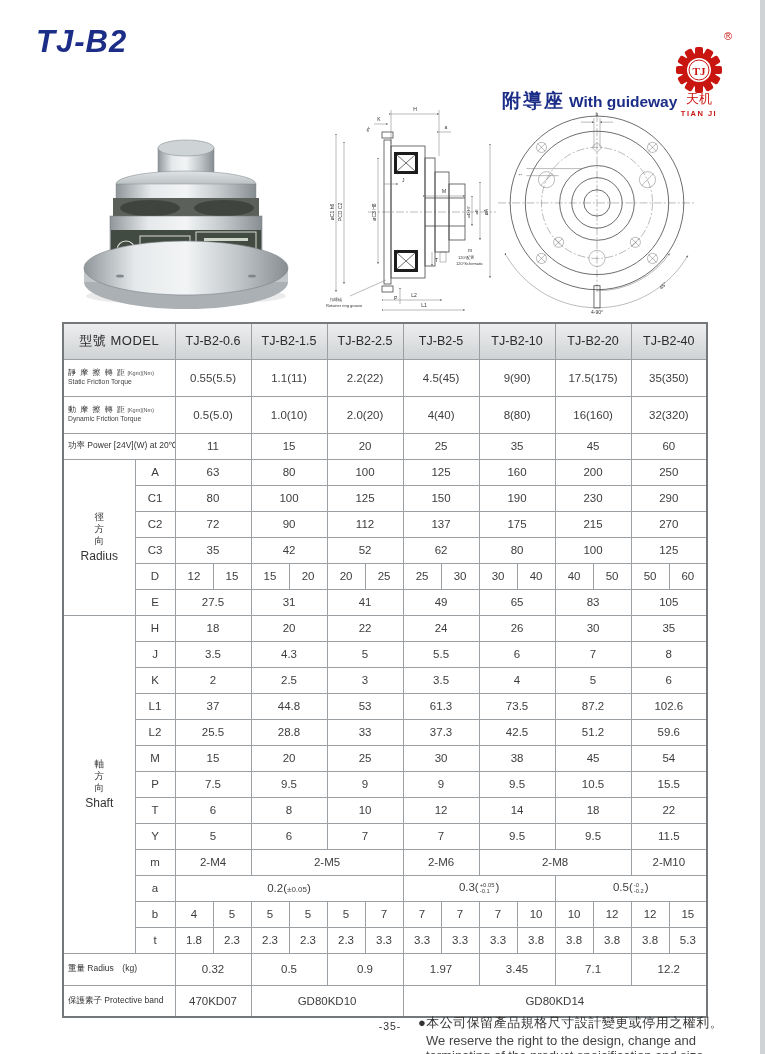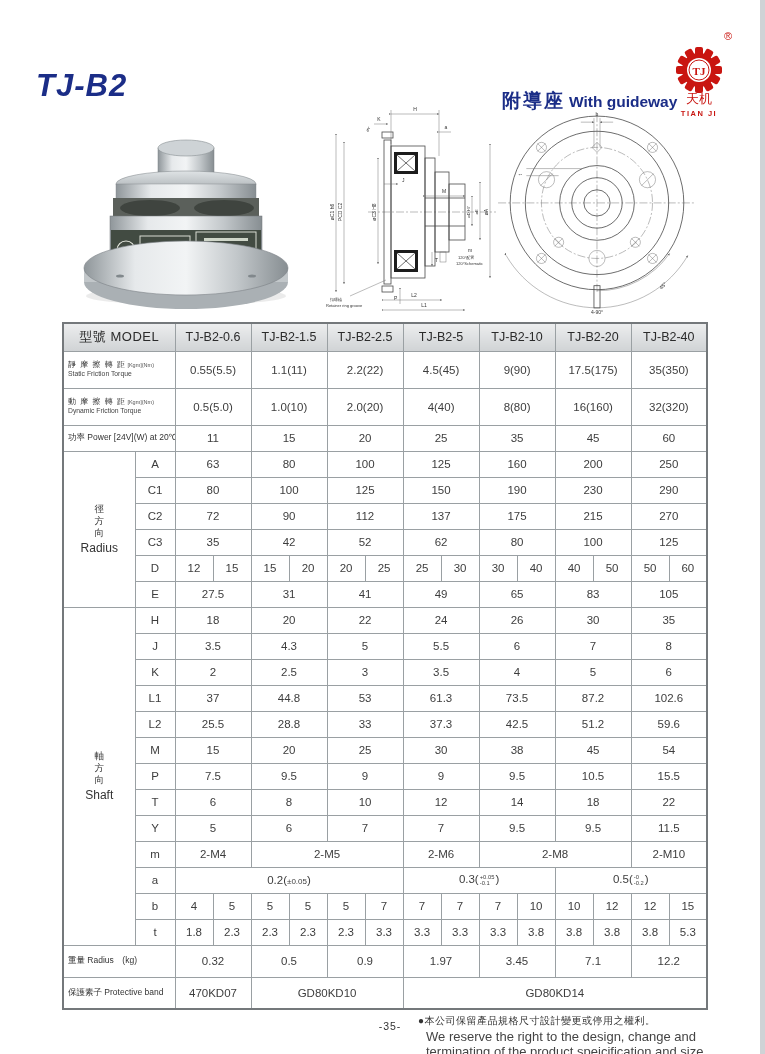--- a/index.html
+++ b/index.html
@@ -2,21 +2,21 @@
 <html><head>
 <meta charset="utf-8">
 <style>
   html,body{margin:0;padding:0;background:#fff;}
   .page{position:relative;width:765px;height:1054px;background:#fff;overflow:hidden;
         font-family:"Liberation Sans",sans-serif;}
   .edge{position:absolute;right:0;top:0;width:5px;height:100%;background:#cfd3d6;}
 
   
   .title{position:absolute;left:36px;top:24px;font-style:italic;font-weight:bold;
-         font-size:31px;color:#1b2d87;letter-spacing:1px;margin-top:44px;}
+         font-size:31px;color:#1b2d87;letter-spacing:1px;}
   .subtitle{position:absolute;left:38px;top:62px;color:#1b2d87;white-space:nowrap;}
   .sub-zh{font-size:21px;font-weight:bold;letter-spacing:2px;}
   .sub-en{font-size:16px;font-weight:bold;margin-left:8px;}
   .guideway{position:absolute;left:502px;top:88px;color:#1b2d87;white-space:nowrap;}
   .gw-zh{font-size:19px;font-weight:bold;letter-spacing:2px;}
   .gw-en{font-size:15.5px;font-weight:bold;margin-left:4px;}
   .logo{position:absolute;left:652px;top:22px;width:96px;height:104px;}
 
   
   .photo{position:absolute;left:80px;top:124px;width:212px;height:188px;}
@@ -25,21 +25,21 @@
   .dln{stroke:#4a4a4a;stroke-width:.8;fill:none;}
   .dthin{stroke:#6a6a6a;stroke-width:.45;fill:none;}
   .dcl{stroke:#777;stroke-width:.5;fill:none;stroke-dasharray:8 2 2 2;}
   .dtx{font:5px "Liberation Sans",sans-serif;fill:#333;}
   .dtx2{font:4px "Liberation Sans",sans-serif;fill:#333;}
 
   
   .spec{position:absolute;left:62px;top:322px;width:644px;border-collapse:collapse;
         table-layout:fixed;border:2px solid #74787b;}
   .spec tr{height:26px;}
-  .spec tr:nth-child(1){height:28px;margin-top:43px;}
+  .spec tr:nth-child(1){height:36px;margin-top:43px;}
   .spec tr:nth-child(2),.spec tr:nth-child(3){height:37px;}
   .spec tr:nth-child(24),.spec tr:nth-child(25){height:32px;}
   .spec td,.spec th{border:1px solid #9aa0a3;font-size:11.5px;color:#3d3d3d;
         text-align:center;padding:0;font-weight:400;overflow:hidden;white-space:nowrap;}
   .spec th{font-size:12.5px;color:#2b2b2b;background:linear-gradient(180deg,#ecedee,#d0d3d5);}
   .spec th.hl{font-size:13px;letter-spacing:.5px;}
   .spec td.lab{text-align:left;padding:1px 2px 1px 4px;font-size:8.5px;color:#333;line-height:1.3;}
   .lzh{font-size:8px;letter-spacing:1px;}
   .lunit{font-size:5.5px;letter-spacing:0;color:#555;}
   .len{font-size:6.8px;color:#444;letter-spacing:0;}
@@ -48,21 +48,21 @@
   .vtxt div{line-height:1.25;font-size:9.5px;}
   .ven{font-size:12px;margin-top:2px;}
   .tol1 div{display:inline;font-size:8px;}
   .tol2{display:inline-block;vertical-align:middle;text-align:left;font-size:5.8px;
         line-height:1.1;margin:0 1px;}
 
   
   .pagenum{position:absolute;left:345px;top:1020px;width:90px;text-align:center;
            font-size:10.5px;color:#333;letter-spacing:1px;}
   .note{position:absolute;left:418px;top:1014px;width:345px;color:#333;}
-  .note-zh{font-size:10px;letter-spacing:.5px;}
+  .note-zh{font-size:13px;letter-spacing:.5px;}
   .note-en{font-size:13px;color:#444;margin-left:8px;margin-top:1px;}
 </style>
 </head>
 <body>
 
 <div class="page">
 
   <div class="title">TJ-B2</div>
 
   <div class="logo">

